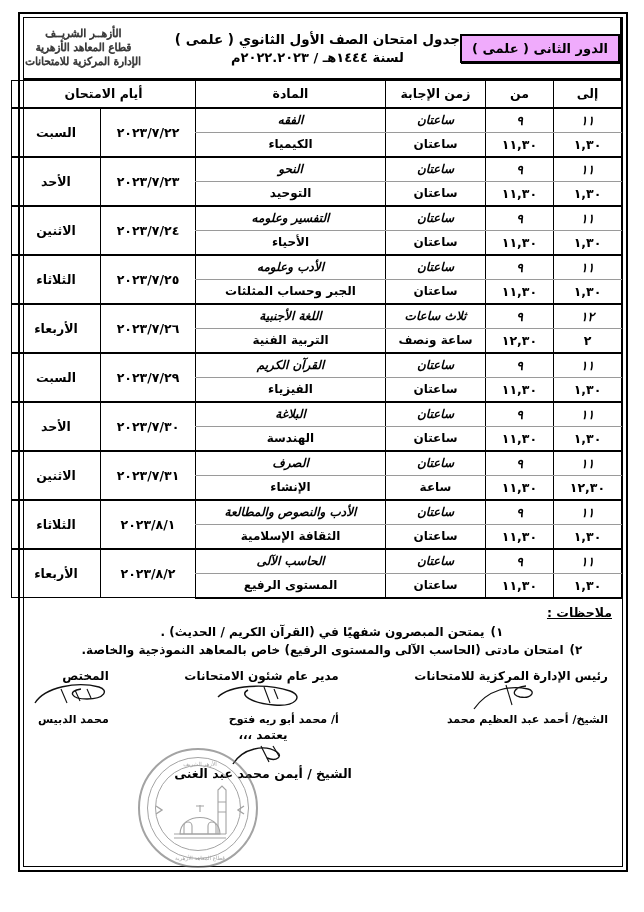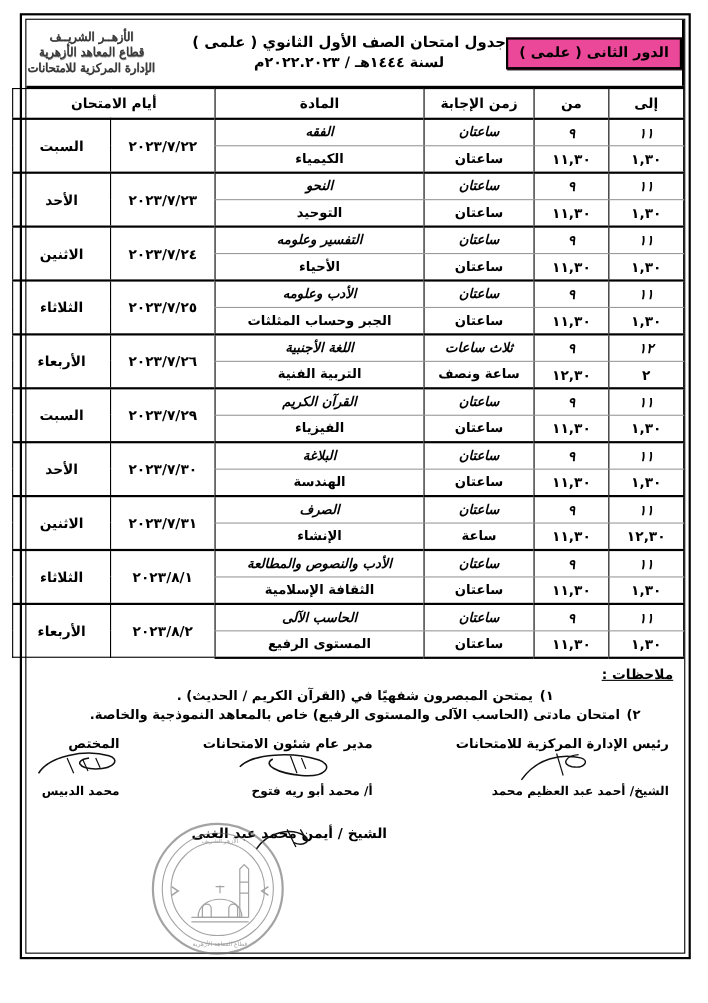--- a/index.html
+++ b/index.html
@@ -81,21 +81,21 @@
     display: flex;
     align-items: center;
     justify-content: center;
   }
   .round-box {
     border: 2px solid #000;
     padding: 5px 10px;
     font-size: 13px;
     font-weight: bold;
     white-space: nowrap;
-    background: #ec4899;
+    background: #f0abfc;
     box-shadow: 1px 1px 0 #000;
   }
 
   
   table.sched {
     width: 100%;
     border-collapse: collapse;
     table-layout: fixed;
   }
   table.sched th, table.sched td {
@@ -444,20 +444,21 @@
             <path d="M4 20 C14 4, 46 -2, 68 4 C78 7, 74 16, 56 16 C40 16, 36 8, 50 6" fill="none" stroke="#111" stroke-width="1.4"></path>
             <path d="M30 6 L36 20 M44 7 L49 18 M56 6 L60 15" fill="none" stroke="#111" stroke-width="1.1"></path>
           </svg>
         </div>
         <div class="sig-name">محمد الدبيس</div>
       </div>
 
     </div>
 
     <div class="approve">
+      <div class="ap1">يعتمد ،،،</div>
       <div class="ap-scribble">
         <svg width="120" height="30" viewBox="0 0 120 30" style="position:absolute;left:50%;top:0;transform:translateX(-50%)">
           <path d="M30 22 C40 6, 62 2, 74 10 C80 14, 74 20, 64 16" fill="none" stroke="#111" stroke-width="1.4"></path>
           <path d="M58 4 L66 20 M70 4 L76 14" fill="none" stroke="#111" stroke-width="1.2"></path>
         </svg>
       </div>
       <div class="ap3">الشيخ / أيمن محمد عبد الغنى</div>
     </div>
 
   </div>

